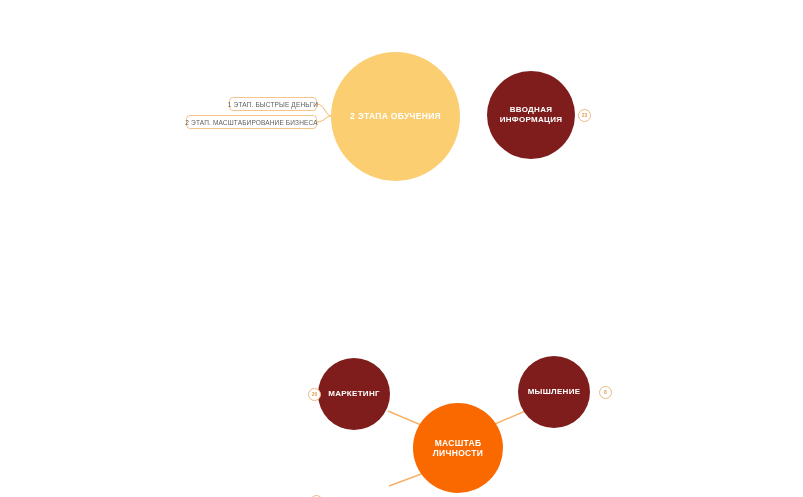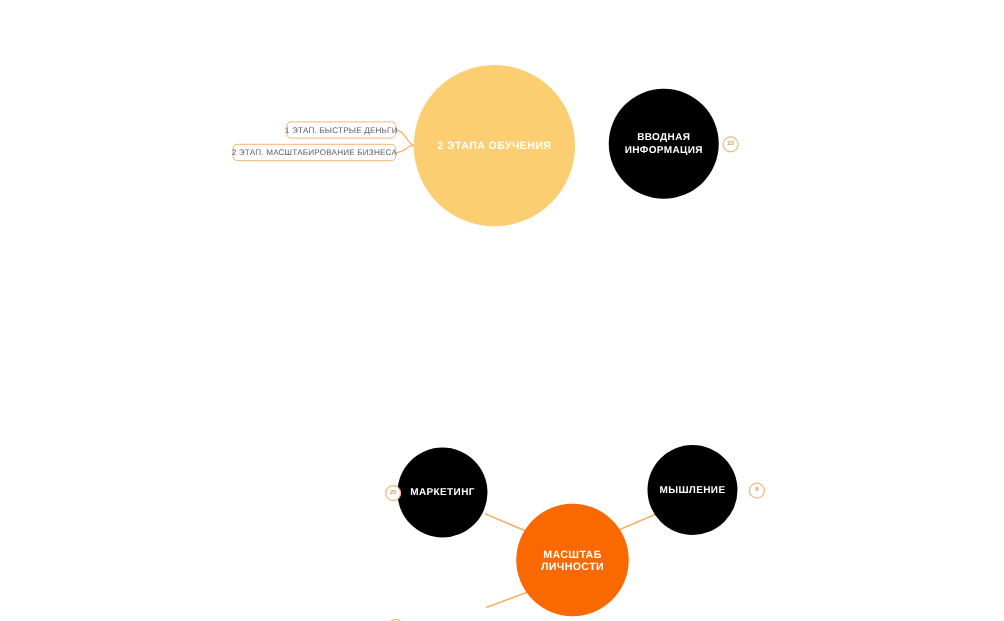--- a/index.html
+++ b/index.html
@@ -49,21 +49,21 @@
   .node-label {
     display: block;
     white-space: pre-line;
     padding: 0 6px;
   }
   .node-root-yellow {
     background: #fbce72;
     font-size: 8.5px;
   }
   .node-teal {
-    background: #000000;
+    background: #7f1d1d;
     font-size: 8px;
   }
   .node-orange {
     background: #fa6900;
     font-size: 8.5px;
   }
   .leaf {
     position: absolute;
     box-sizing: border-box;
     background: #ffffff;

